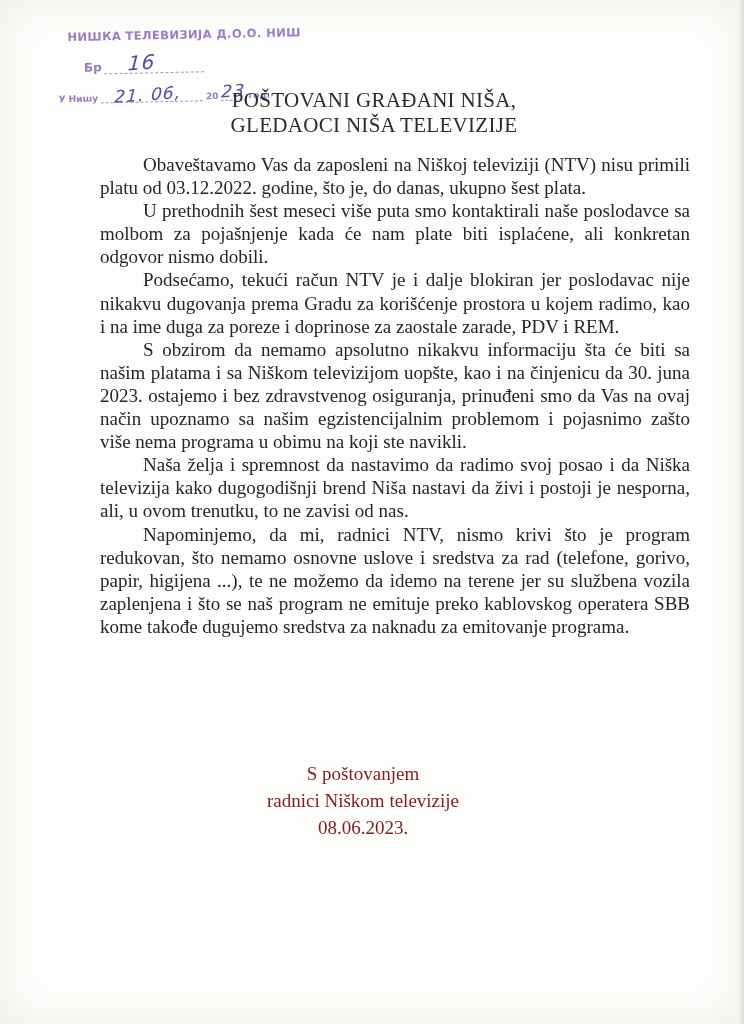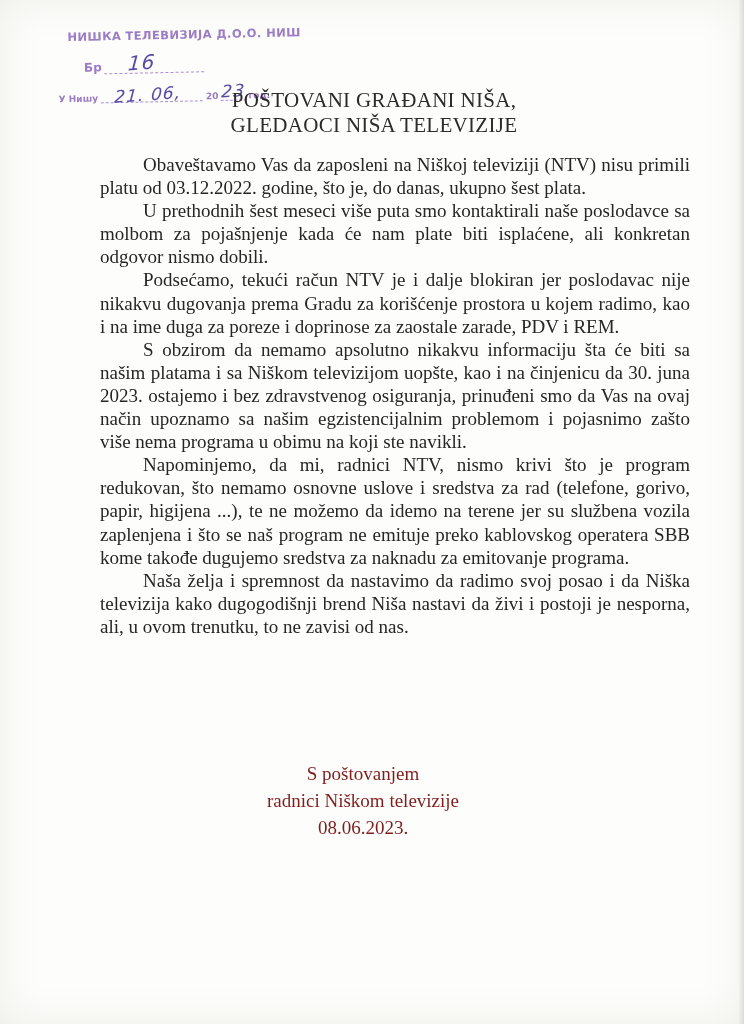--- a/index.html
+++ b/index.html
@@ -103,22 +103,22 @@
   <h1 class="title">
     <span>POŠTOVANI GRAĐANI NIŠA,</span><br>
     <span>GLEDAOCI NIŠA TELEVIZIJE</span>
   </h1>
 
   <div class="letter-body">
     <p>Obaveštavamo Vas da zaposleni na Niškoj televiziji (NTV) nisu primili platu od 03.12.2022. godine, što je, do danas, ukupno šest plata.</p>
     <p>U prethodnih šest meseci više puta smo kontaktirali naše poslodavce sa molbom za pojašnjenje kada će nam plate biti isplaćene, ali konkretan odgovor nismo dobili.</p>
     <p>Podsećamo, tekući račun NTV je i dalje blokiran jer poslodavac nije nikakvu dugovanja prema Gradu za korišćenje prostora u kojem radimo, kao i na ime duga za poreze i doprinose za zaostale zarade, PDV i REM.</p>
     <p>S obzirom da nemamo apsolutno nikakvu informaciju šta će biti sa našim platama i sa Niškom televizijom uopšte, kao i na činjenicu da 30. juna 2023. ostajemo i bez zdravstvenog osiguranja, prinuđeni smo da Vas na ovaj način upoznamo sa našim egzistencijalnim problemom i pojasnimo zašto više nema programa u obimu na koji ste navikli.</p>
+    <p>Naša želja i spremnost da nastavimo da radimo svoj posao i da Niška televizija kako dugogodišnji brend Niša nastavi da živi i postoji je nesporna, ali, u ovom trenutku, to ne zavisi od nas.</p>
     <p>Napominjemo, da mi, radnici NTV, nismo krivi što je program redukovan, što nemamo osnovne uslove i sredstva za rad (telefone, gorivo, papir, higijena ...), te ne možemo da idemo na terene jer su službena vozila zaplenjena i što se naš program ne emituje preko kablovskog operatera SBB kome takođe dugujemo sredstva za naknadu za emitovanje programa.</p>
-    <p>Naša želja i spremnost da nastavimo da radimo svoj posao i da Niška televizija kako dugogodišnji brend Niša nastavi da živi i postoji je nesporna, ali, u ovom trenutku, to ne zavisi od nas.</p>
   </div>
 
   <div class="closing">
     <div>S poštovanjem</div>
     <div>radnici Niškom televizije</div>
     <div>08.06.2023.</div>
   </div>
 
   <div class="scan-edge-right"></div>
 </div>

